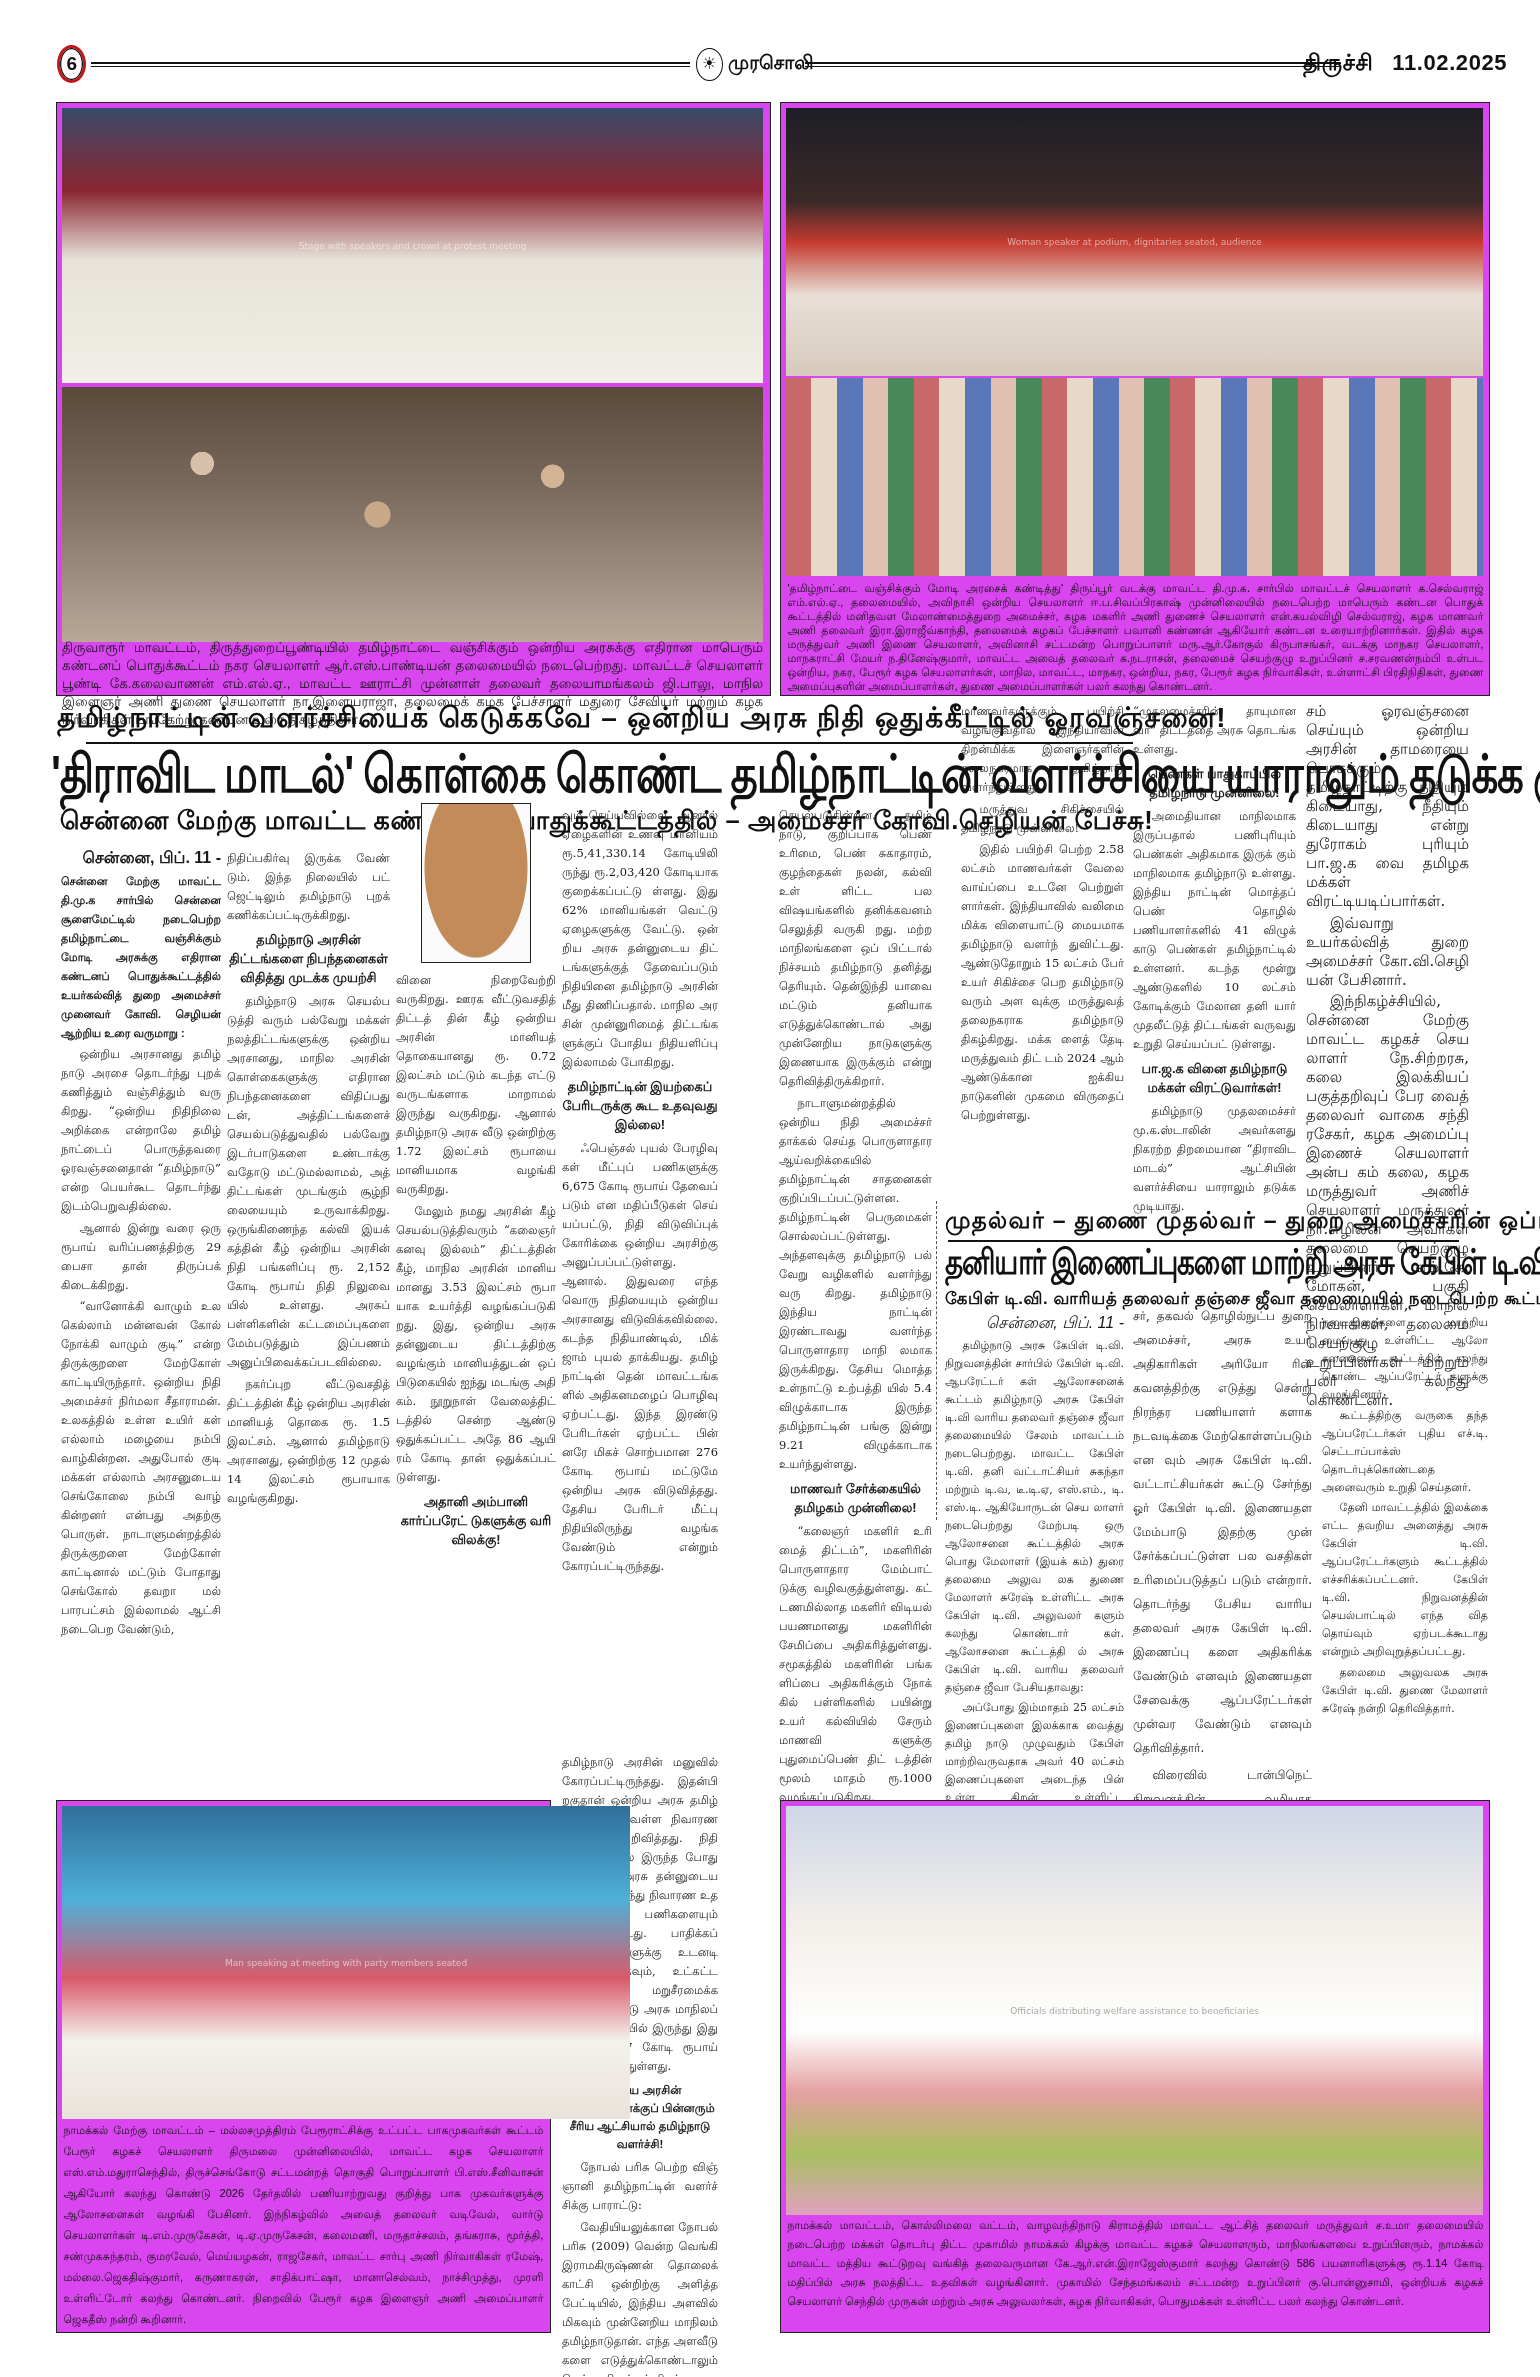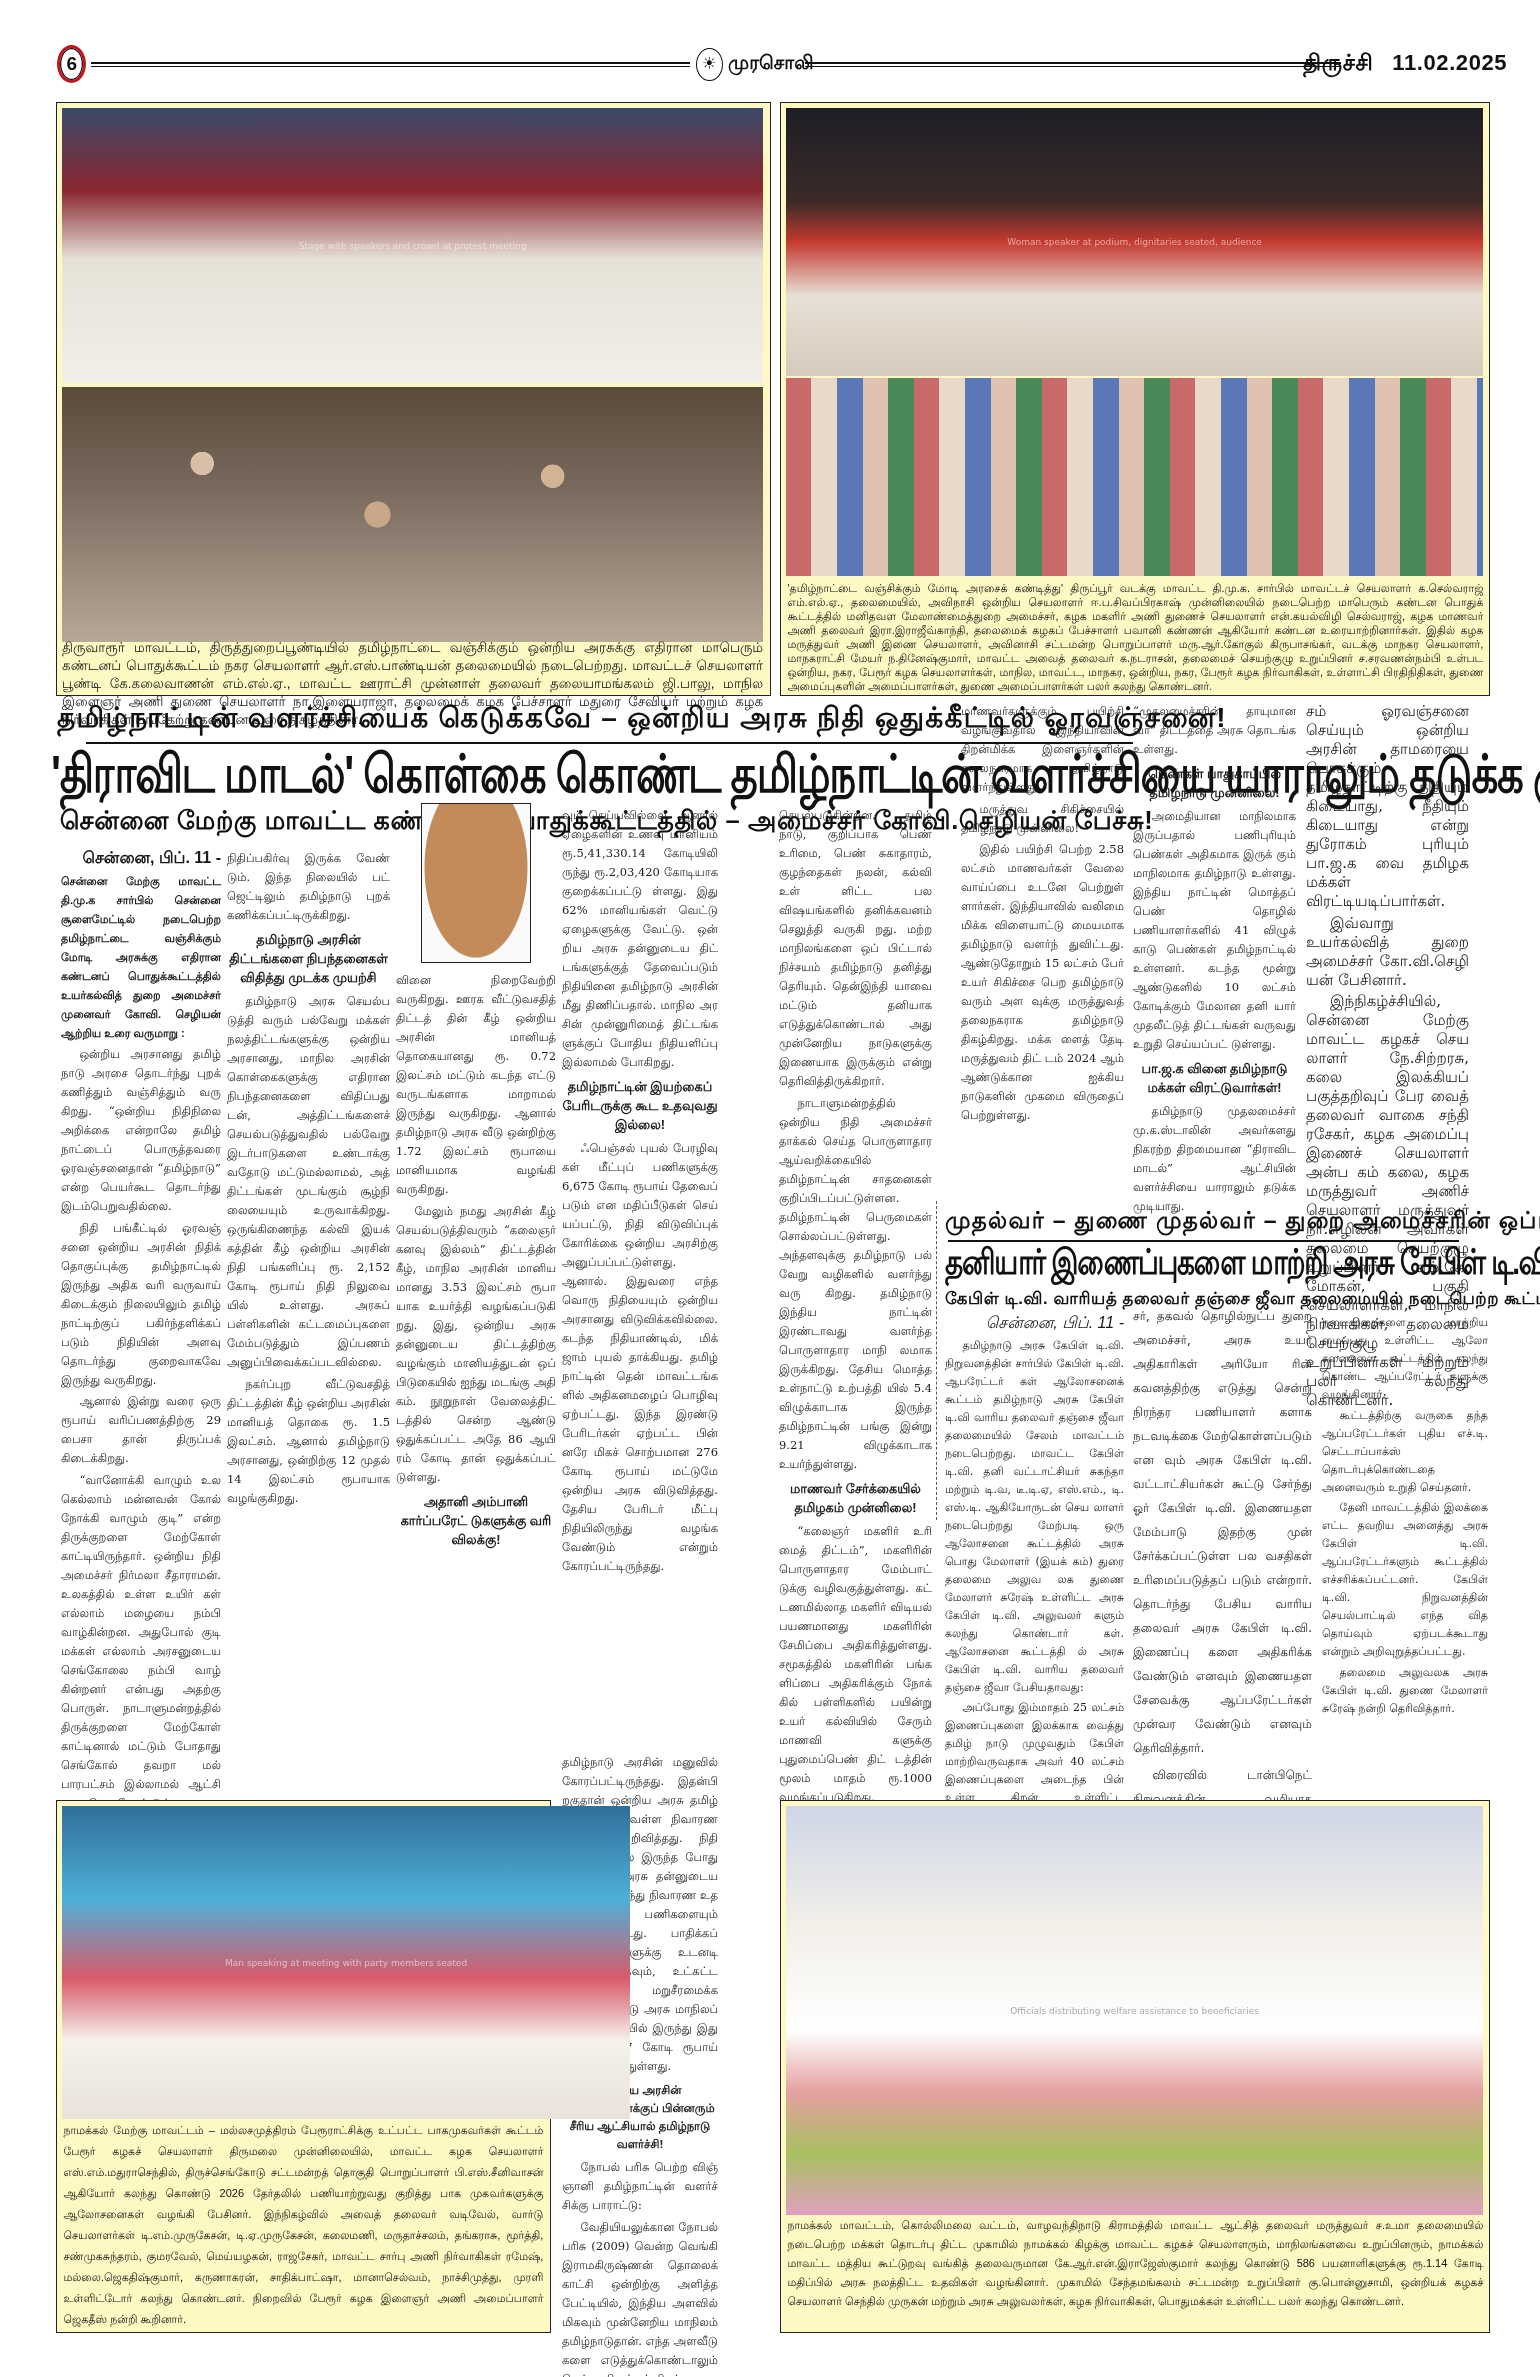--- a/index.html
+++ b/index.html
@@ -11,21 +11,21 @@
   .masthead { left: 51px; top: 45px; width: 1469px; height: 38px; }
   .page-num { position: absolute; left: 6.4px; top: 0; width: 29px; height: 38px; border: 3.2px solid #c0161c; border-radius: 50%; background: #fff; display:flex; align-items:center; justify-content:center; font: bold 19px "Liberation Sans", sans-serif; color:#111; box-shadow: inset 0 0 0 1.3px #111; }
   .rule-thick { position: absolute; height: 5.1px; border-top: 2.6px solid #111; border-bottom: 1.3px solid #111; top: 16.6px; }
   .paper-logo { position: absolute; left: 645px; top: 2.6px; display:flex; align-items:center; gap:5.1px; }
   .logo-emblem { width: 27px; height: 33px; border: 1.9px solid #111; border-radius: 50%; display:flex; align-items:center; justify-content:center; font-size: 16.6px; }
   .logo-name { font: bold 19px "Liberation Sans", sans-serif; }
   .edition { position: absolute; right: 12.8px; top: 5.1px; font: bold 22px "Liberation Sans", sans-serif; letter-spacing: 0.6px; }
   .edition span { margin-left: 19px; }
 
   
-  .photo-box { border: 1.9px solid #222; background:#fef9c3; }
+  .photo-box { border: 1.9px solid #222; background:#d946ef; }
   .photo { position:absolute; overflow:hidden; }
   .ph-stage { background: linear-gradient(180deg,#3a4a6a 0%,#8a2630 30%,#e6e2d8 55%,#f2efe8 100%); }
   .ph-crowd { background:
       radial-gradient(circle at 20% 30%, #d8c0a8 0 11.5px, transparent 12px),
       radial-gradient(circle at 45% 50%, #c9a888 0 12.8px, transparent 13.4px),
       radial-gradient(circle at 70% 35%, #d2b394 0 11.5px, transparent 12px),
       linear-gradient(180deg,#5a4a3a 0%,#7a6a5e 40%,#b8a898 100%); }
   .ph-night { background: linear-gradient(180deg,#1e1e26 0%,#3a2a28 35%,#c43a30 50%,#e8e0d6 70%,#d6cabc 100%); }
   .ph-audience { background: repeating-linear-gradient(90deg,#c86a6a 0 25.5px,#e8d8c8 25.5px 51px,#5a78b8 51px 77px,#e0c0b0 77px 102px,#4a8a5a 102px 128px); }
   .ph-portrait { background: radial-gradient(ellipse at 50% 40%, #c48b5a 0 51px, transparent 52px), radial-gradient(ellipse at 50% 95%, #fafafa 0 96px, transparent 97px), linear-gradient(180deg,#999 0%,#e8e8e8 60%,#f8f8f8 100%); }
@@ -85,21 +85,20 @@
 
 <div class="abs kicker" style="left:57px;top:702px;width:1086px;font-size:28px">தமிழ்நாட்டின் வளர்ச்சியைக் கெடுக்கவே – ஒன்றிய அரசு நிதி ஒதுக்கீட்டில் ஓரவஞ்சனை!</div>
 <div class="hr" style="left:86px;top:742px;width:1047px"></div>
 <div class="abs headline" style="left:51px;top:748px;width:1111px;font-size:42px">'திராவிட மாடல்' கொள்கை கொண்ட தமிழ்நாட்டின் வளர்ச்சியை யாராலும் தடுக்க முடியாது!</div>
 <div class="abs subhead" style="left:51px;top:806px;width:1111px;font-size:25.5px">சென்னை மேற்கு மாவட்ட கண்டனப் பொதுக்கூட்டத்தில் – அமைச்சர் கோவி.செழியன் பேச்சு!</div>
 
 <div class="col" style="left:61px;top:849px;width:160px;font-size:11.5px;line-height:19px">
   <p class="dateline">சென்னை, பிப். 11 -</p>
   <p class="lead" style="font-size:11px;line-height:19px">சென்னை மேற்கு மாவட்ட தி.மு.க சார்பில் சென்னை சூளைமேட்டில் நடைபெற்ற தமிழ்நாட்டை வஞ்சிக்கும் மோடி அரசுக்கு எதிரான கண்டனப் பொதுக்கூட்டத்தில் உயர்கல்வித் துறை அமைச்சர் முனைவர் கோவி. செழியன் ஆற்றிய உரை வருமாறு :</p>
   <p>ஒன்றிய அரசானது தமிழ் நாடு அரசை தொடர்ந்து புறக் கணித்தும் வஞ்சித்தும் வரு கிறது. “ஒன்றிய நிதிநிலை அறிக்கை என்றாலே தமிழ் நாட்டைப் பொருத்தவரை ஓரவஞ்சனைதான் “தமிழ்நாடு” என்ற பெயர்கூட தொடர்ந்து இடம்பெறுவதில்லை.</p>
-  <p>நிதி பங்கீட்டில் ஓரவஞ் சனை ஒன்றிய அரசின் நிதிக் தொகுப்புக்கு தமிழ்நாட்டில் இருந்து அதிக வரி வருவாய் கிடைக்கும் நிலையிலும் தமிழ் நாட்டிற்குப் பகிர்ந்தளிக்கப் படும் நிதியின் அளவு தொடர்ந்து குறைவாகவே இருந்து வருகிறது.</p>
   <p>ஆனால் இன்று வரை ஒரு ரூபாய் வரிப்பணத்திற்கு 29 பைசா தான் திருப்பக் கிடைக்கிறது.</p>
   <p>“வானோக்கி வாழும் உல கெல்லாம் மன்னவன் கோல் நோக்கி வாழும் குடி” என்ற திருக்குறளை மேற்கோள் காட்டியிருந்தார். ஒன்றிய நிதி அமைச்சர் நிர்மலா சீதாராமன். உலகத்தில் உள்ள உயிர் கள் எல்லாம் மழையை நம்பி வாழ்கின்றன. அதுபோல் குடி மக்கள் எல்லாம் அரசனுடைய செங்கோலை நம்பி வாழ் கின்றனர் என்பது அதற்கு பொருள். நாடாளுமன்றத்தில் திருக்குறளை மேற்கோள் காட்டினால் மட்டும் போதாது செங்கோல் தவறா மல் பாரபட்சம் இல்லாமல் ஆட்சி நடைபெற வேண்டும்,</p>
 </div>
 
 <div class="col" style="left:227px;top:849px;width:163px;font-size:11.5px;line-height:19px">
   <p style="text-indent:0">நிதிப்பகிர்வு இருக்க வேண் டும். இந்த நிலையில் பட் ஜெட்டிலும் தமிழ்நாடு புறக் கணிக்கப்பட்டிருக்கிறது.</p>
   <h4 style="font-size:12.8px;line-height:19px">தமிழ்நாடு அரசின் திட்டங்களை நிபந்தனைகள் விதித்து முடக்க முயற்சி</h4>
   <p>தமிழ்நாடு அரசு செயல்ப டுத்தி வரும் பல்வேறு மக்கள் நலத்திட்டங்களுக்கு ஒன்றிய அரசானது, மாநில அரசின் கொள்கைகளுக்கு எதிரான நிபந்தனைகளை விதிப்பது டன், அத்திட்டங்களைச் செயல்படுத்துவதில் பல்வேறு இடர்பாடுகளை உண்டாக்கு வதோடு மட்டுமல்லாமல், அத் திட்டங்கள் முடங்கும் சூழ்நி லையையும் உருவாக்கிறது. ஒருங்கிணைந்த கல்வி இயக் கத்தின் கீழ் ஒன்றிய அரசின் நிதி பங்களிப்பு ரூ. 2,152 கோடி ரூபாய் நிதி நிலுவை யில் உள்ளது. அரசுப் பள்ளிகளின் கட்டமைப்புகளை மேம்படுத்தும் இப்பணம் அனுப்பிவைக்கப்படவில்லை.</p>
   <p>நகர்ப்புற வீட்டுவசதித் திட்டத்தின் கீழ் ஒன்றிய அரசின் மானியத் தொகை ரூ. 1.5 இலட்சம். ஆனால் தமிழ்நாடு அரசானது, ஒன்றிற்கு 12 முதல் 14 இலட்சம் ரூபாயாக வழங்குகிறது.</p>
 </div>

